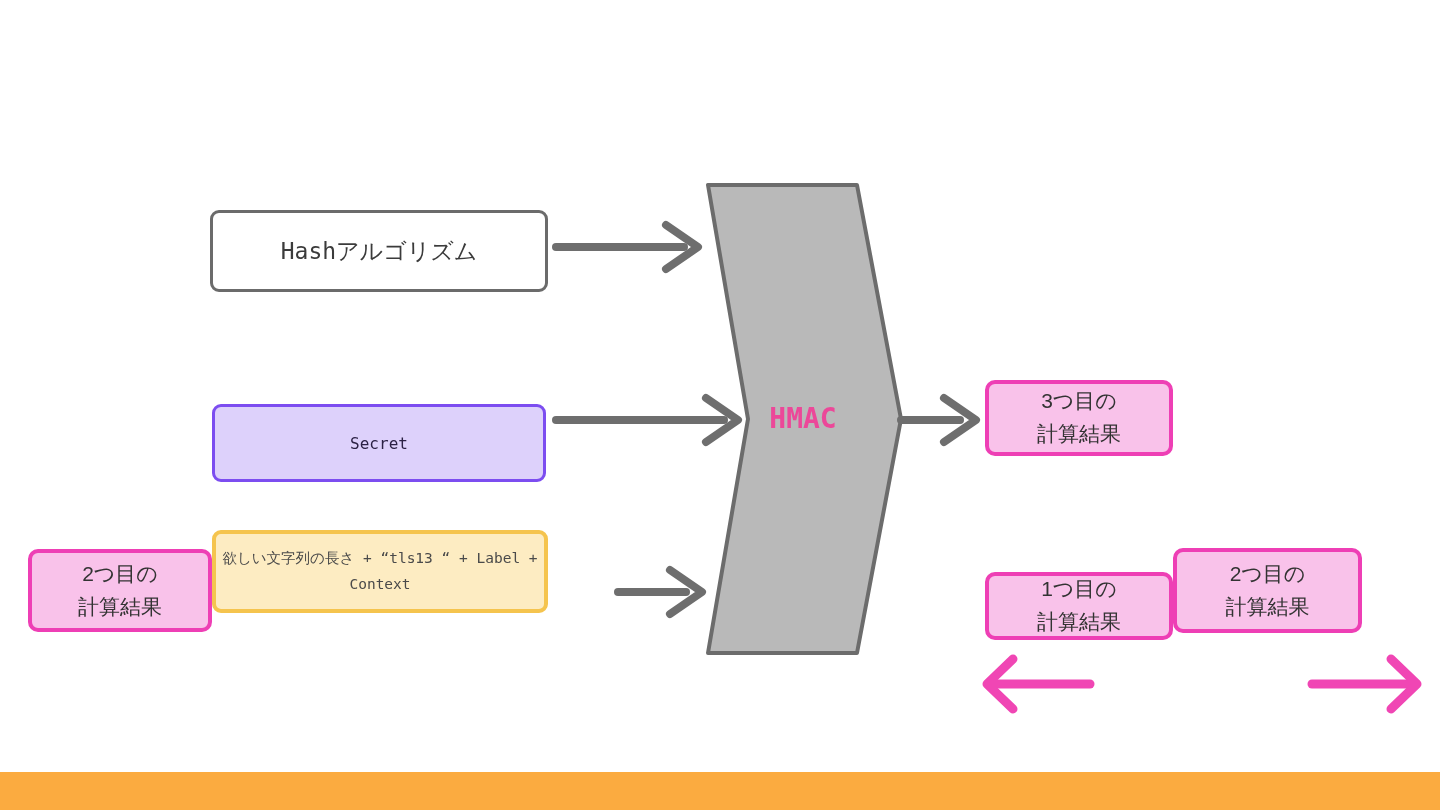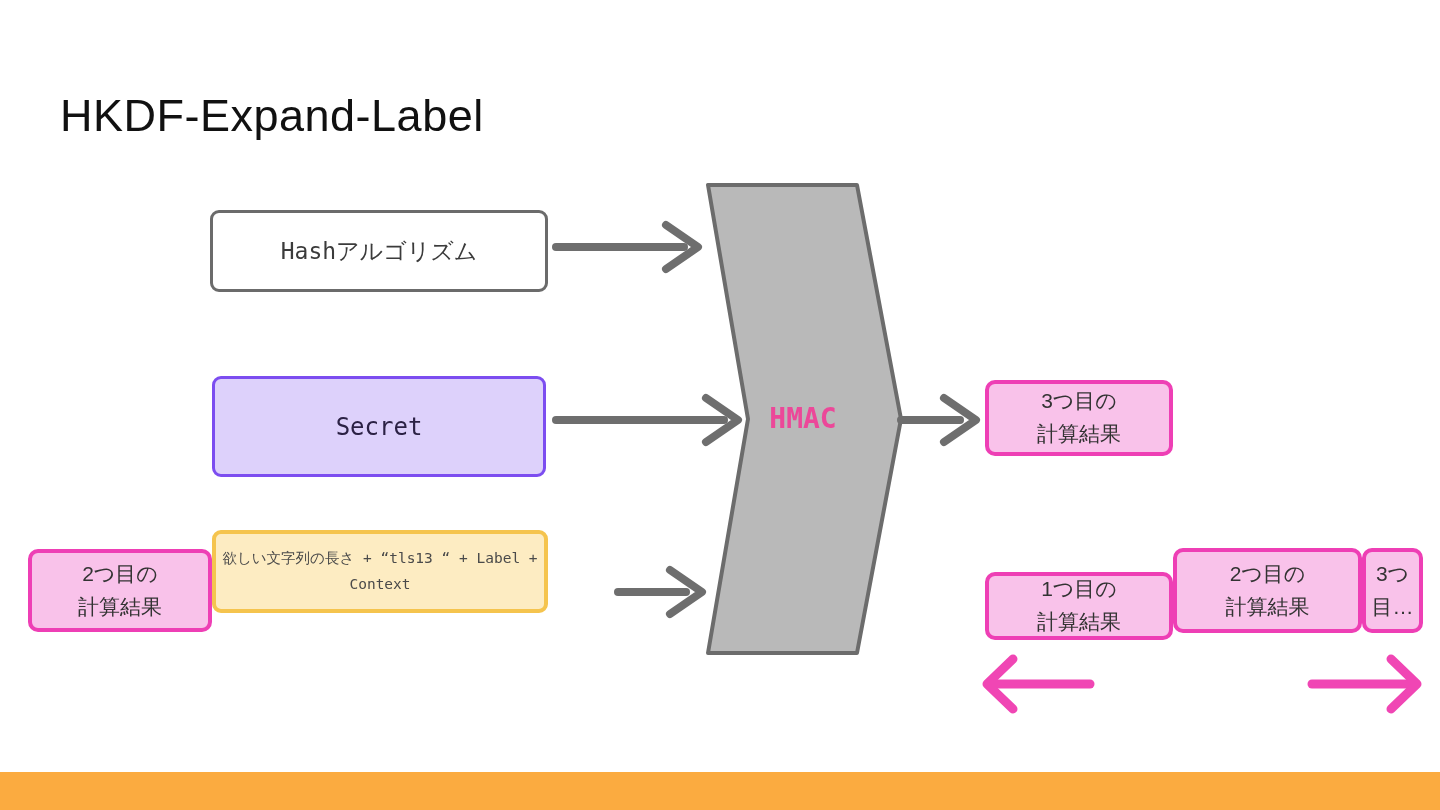--- a/index.html
+++ b/index.html
@@ -16,23 +16,23 @@
     position:absolute;box-sizing:border-box;border-radius:9px;
     display:flex;align-items:center;justify-content:center;text-align:center;
   }
   .pre{white-space:pre-line;}
   .hash-box{
     left:210px;top:210px;width:338px;height:82px;
     background:#ffffff;border:3.5px solid #6B6B6B;
     font-family:"DejaVu Sans Mono",monospace;font-size:23px;color:#3B3B3B;font-weight:500;
   }
   .secret-box{
-    left:212px;top:376px;width:334px;height:101px;
+    left:212px;top:404px;width:334px;height:78px;
     background:#DDD1FB;border:3.5px solid #7C4DF0;
-    font-family:"DejaVu Sans Mono",monospace;font-size:24px;color:#2B2144;font-weight:500;
+    font-family:"DejaVu Sans Mono",monospace;font-size:16px;color:#2B2144;font-weight:500;
   }
   .pink{
     background:#F9C2EA;border:4px solid #EE3FB5;border-radius:10px;
     font-size:21px;line-height:1.55;color:#333333;font-weight:500;
   }
   .result3-box{left:985px;top:380px;width:188px;height:76px;}
   .prev-result-box{left:28px;top:549px;width:184px;height:83px;}
   .out1{left:985px;top:572px;width:188px;height:68px;}
   .out2{left:1173px;top:548px;width:189px;height:85px;}
   .out3{left:1362px;top:548px;width:61px;height:85px;}
@@ -58,21 +58,20 @@
   .accent-bar{
     position:absolute;left:0;top:772px;width:1440px;height:38px;background:#FBAB40;
   }
   svg.overlay{position:absolute;left:0;top:0;pointer-events:none;}
 </style>
 </head>
 <body>
 
 <div class="slide">
 
-  <div class="title">HKDF-Expand-Label</div>
 
   <svg class="overlay" width="1440" height="810" viewBox="0 0 1440 810">
 
     <polygon points="708,185 857,185 901,419 857,653 708,653 748,419" fill="#B9B9B9" stroke="#6C6C6C" stroke-width="4" stroke-linejoin="round"></polygon>
 
     <g stroke="#6E6E6E" stroke-width="8" fill="none" stroke-linecap="round" stroke-linejoin="round">
       <g>
         <line x1="556" y1="247" x2="684" y2="247"></line>
         <polyline points="666,225 698,247 666,269"></polyline>
       </g>
@@ -111,18 +110,16 @@
 Context</div>
 
   <div class="hmac-label">HMAC</div>
 
   <div class="box pink result3-box pre">3つ目の
 計算結果</div>
   <div class="box pink out1 pre">1つ目の
 計算結果</div>
   <div class="box pink out2 pre">2つ目の
 計算結果</div>
-  <div class="box pink out3 pre">3つ
-目…</div>
 
 
   <div class="accent-bar"></div>
 </div>
 
 </body></html>

